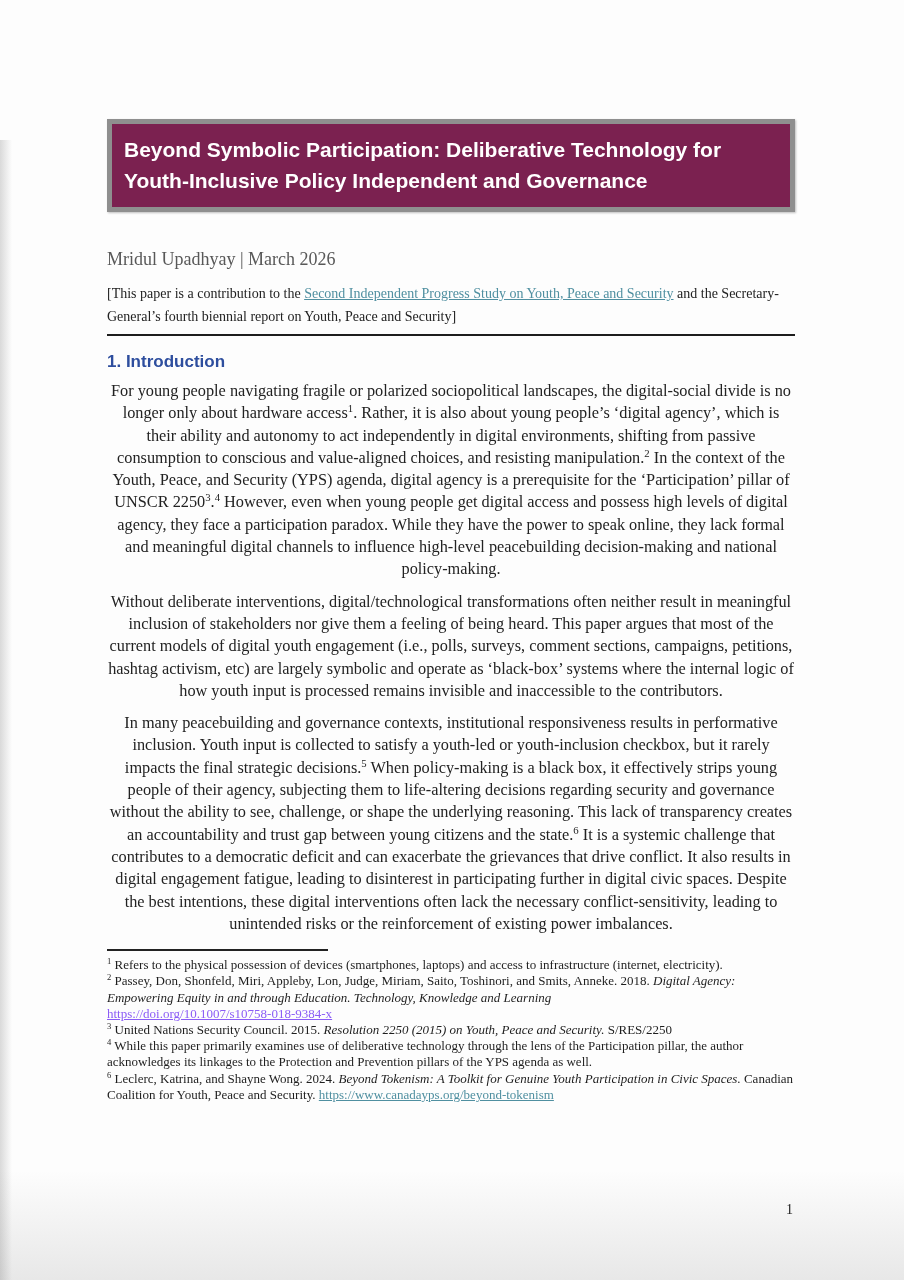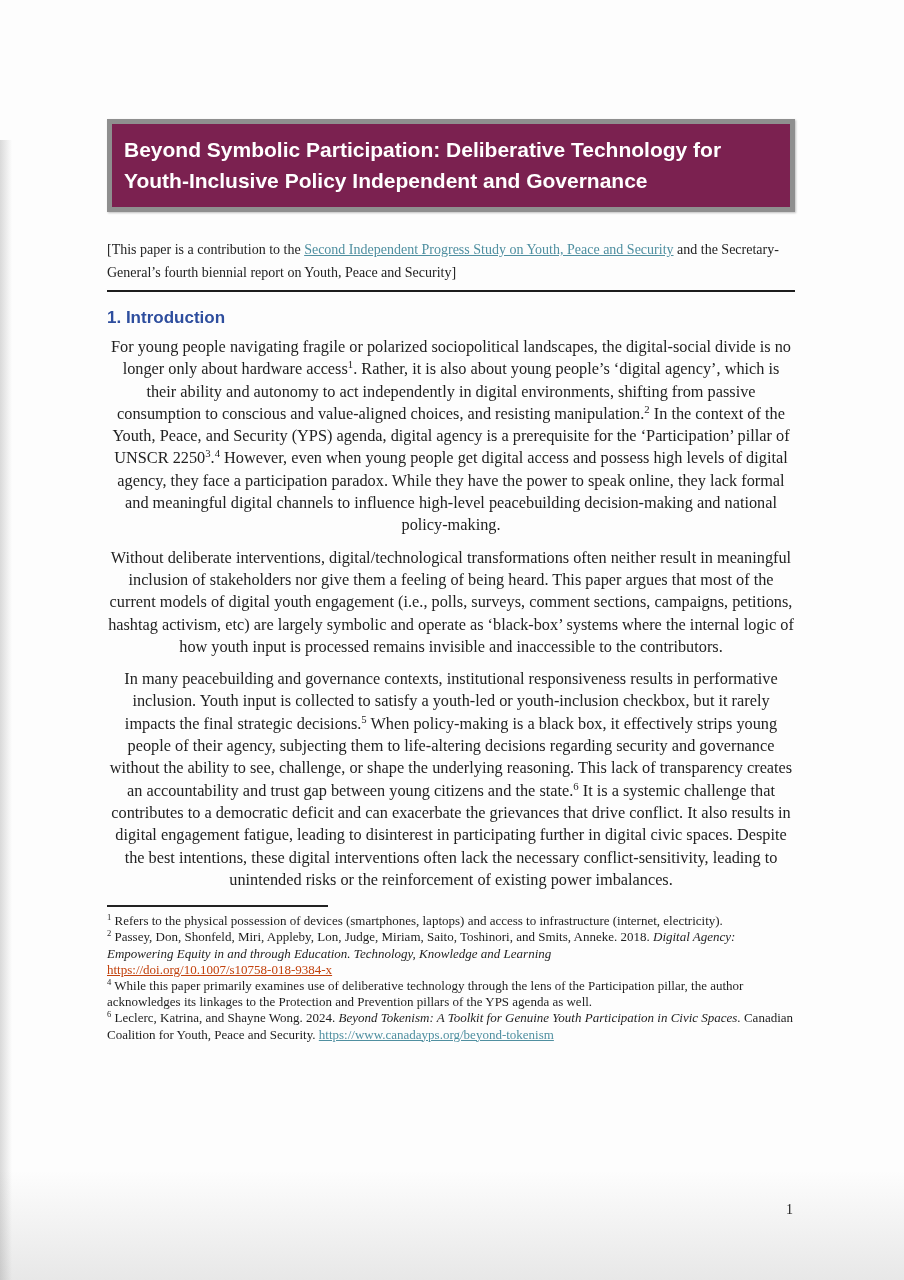--- a/index.html
+++ b/index.html
@@ -18,41 +18,41 @@
     position:absolute;left:0;bottom:0;width:904px;height:110px;
     background:linear-gradient(to top, rgba(120,120,120,0.16), rgba(120,120,120,0));
     pointer-events:none;
   }
   .content{position:absolute;left:107px;top:119px;width:688px;}
   .banner{
     border:5px solid #8f8f8f;
     background:#7b2150;
     padding:10px 12px 11px 12px;
     box-shadow:1px 1px 2px rgba(0,0,0,0.25);
-    margin-bottom:26px;
+    margin-bottom:36px;
   }
   .title-line{
     font-family:"Liberation Sans", sans-serif;
     font-weight:bold;font-size:21px;line-height:31px;color:#ffffff;
   }
   .byline{
     font-size:18px;line-height:23px;color:#585858;margin-bottom:11px;
   }
   .note{font-size:14px;line-height:23px;margin:0 0 4px 0;color:#222;}
   .rule{border:none;border-top:2.5px solid #1d1d1d;margin:6px 0 16px 0;}
   .section{
     font-family:"Liberation Sans", sans-serif;
     font-weight:bold;font-size:17px;line-height:20px;color:#2e4e9e;
     margin:0 0 8px 0;
   }
   .para{font-size:16.3px;line-height:22.3px;margin:8px 0 10px 0;text-align:center;}
   sup{font-size:0.66em;vertical-align:super;line-height:0;}
   .lnk{text-decoration:underline;cursor:pointer;}
   .lnk.teal{color:#4f8fa0;}
-  .lnk.blue{color:#c2410c;margin-top:20px;}
+  .lnk.blue{color:#8b5cf6;margin-top:20px;}
   .fnsep{width:221px;border-top:2px solid #222;margin:14px 0 6px 0;height:0;}
   .fn{font-size:13px;line-height:16.2px;margin:0;color:#1e1e1e;}
   .fn i{font-style:italic;}
   .pagenum{
     position:absolute;top:1202px;right:111px;
     font-size:14px;color:#1a1a1a;
   }
 </style>
 </head>
 <body>
@@ -61,35 +61,37 @@
   <div class="edge-left"></div>
   <div class="edge-bottom"></div>
 
   <div class="content">
 
     <div class="banner">
       <div class="title-line">Beyond Symbolic Participation: Deliberative Technology for</div>
       <div class="title-line">Youth-Inclusive Policy Independent and Governance</div>
     </div>
 
+    <div class="byline">Mridul Upadhyay | March 2026</div>
 
     <p class="note"><span>[This paper is a contribution to the </span><a class="lnk teal" href="#">Second Independent Progress Study on Youth, Peace and Security</a><span> and the Secretary-General’s fourth biennial report on Youth, Peace and Security]</span></p>
 
     <hr class="rule">
 
     <h2 class="section">1. Introduction</h2>
 
     <p class="para"><span>For young people navigating fragile or polarized sociopolitical landscapes, the digital-social divide is no longer only about hardware access</span><sup>1</sup><span>. Rather, it is also about young people’s ‘digital agency’, which is their ability and autonomy to act independently in digital environments, shifting from passive consumption to conscious and value-aligned choices, and resisting manipulation.</span><sup>2</sup><span> In the context of the Youth, Peace, and Security (YPS) agenda, digital agency is a prerequisite for the ‘Participation’ pillar of UNSCR 2250</span><sup>3</sup><span>.</span><sup>4</sup><span> However, even when young people get digital access and possess high levels of digital agency, they face a participation paradox. While they have the power to speak online, they lack formal and meaningful digital channels to influence high-level peacebuilding decision-making and national policy-making.</span></p>
     <p class="para"><span>Without deliberate interventions, digital/technological transformations often neither result in meaningful inclusion of stakeholders nor give them a feeling of being heard. This paper argues that most of the current models of digital youth engagement (i.e., polls, surveys, comment sections, campaigns, petitions, hashtag activism, etc) are largely symbolic and operate as ‘black-box’ systems where the internal logic of how youth input is processed remains invisible and inaccessible to the contributors.</span></p>
     <p class="para"><span>In many peacebuilding and governance contexts, institutional responsiveness results in performative inclusion. Youth input is collected to satisfy a youth-led or youth-inclusion checkbox, but it rarely impacts the final strategic decisions.</span><sup>5</sup><span> When policy-making is a black box, it effectively strips young people of their agency, subjecting them to life-altering decisions regarding security and governance without the ability to see, challenge, or shape the underlying reasoning. This lack of transparency creates an accountability and trust gap between young citizens and the state.</span><sup>6</sup><span> It is a systemic challenge that contributes to a democratic deficit and can exacerbate the grievances that drive conflict. It also results in digital engagement fatigue, leading to disinterest in participating further in digital civic spaces. Despite the best intentions, these digital interventions often lack the necessary conflict-sensitivity, leading to unintended risks or the reinforcement of existing power imbalances.</span></p>
 
     <div class="fnsep"></div>
 
     <div>
       <p class="fn"><sup>1</sup><span> Refers to the physical possession of devices (smartphones, laptops) and access to infrastructure (internet, electricity).</span></p>
       <p class="fn"><sup>2</sup><span> Passey, Don, Shonfeld, Miri, Appleby, Lon, Judge, Miriam, Saito, Toshinori, and Smits, Anneke. 2018. </span><i>Digital Agency: Empowering Equity in and through Education. Technology, Knowledge and Learning</i><br><a class="lnk blue" href="#">https://doi.org/10.1007/s10758-018-9384-x</a></p>
+      <p class="fn"><sup>3</sup><span> United Nations Security Council. 2015. </span><i>Resolution 2250 (2015) on Youth, Peace and Security.</i><span> S/RES/2250</span></p>
       <p class="fn"><sup>4</sup><span> While this paper primarily examines use of deliberative technology through the lens of the Participation pillar, the author acknowledges its linkages to the Protection and Prevention pillars of the YPS agenda as well.</span></p>
       <p class="fn"><sup>6</sup><span> Leclerc, Katrina, and Shayne Wong. 2024. </span><i>Beyond Tokenism: A Toolkit for Genuine Youth Participation in Civic Spaces.</i><span> Canadian Coalition for Youth, Peace and Security. </span><a class="lnk teal" href="#">https://www.canadayps.org/beyond-tokenism</a></p>
     </div>
   </div>
 
   <div class="pagenum">1</div>
 </div>
 
 </body></html>

